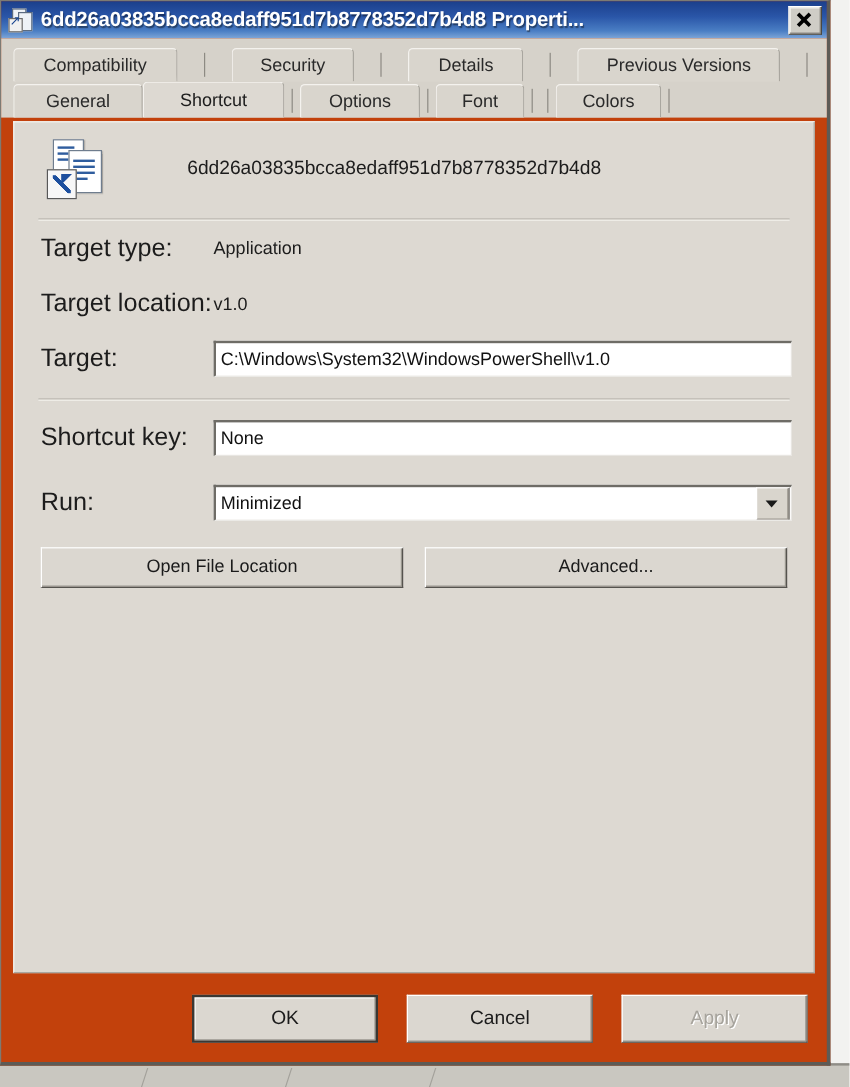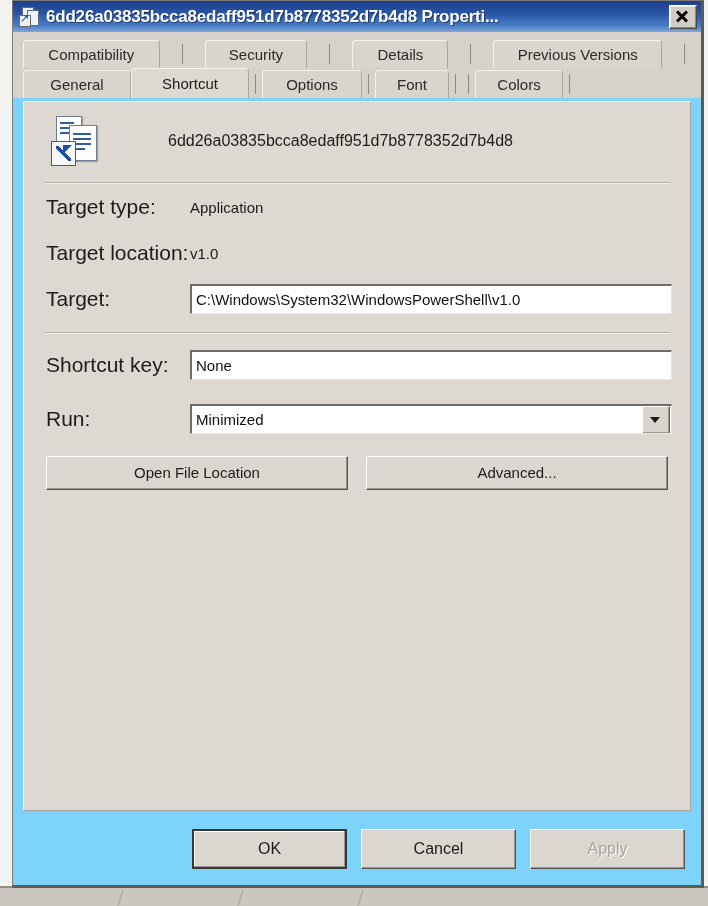--- a/index.html
+++ b/index.html
@@ -34,25 +34,25 @@
     top: 2px;
     width: 1px;
     height: 16px;
     background: #a3a19a;
     transform: skewX(-18deg);
   }
 
   
   .window {
     position: absolute;
-    left: 12px;
+    left: 0;
     top: 0px;
     width: 692px;
     height: 888px;
-    background: #7dd3fc;
+    background: #c2410c;
     border: 1px solid #7d7a73;
     border-right: 3px solid #5d5b56;
     border-bottom: 3px solid #5d5b56;
     box-sizing: border-box;
   }
 
   
   .titlebar {
     position: relative;
     height: 31px;
@@ -343,21 +343,21 @@
   
   .footer {
     position: absolute;
     left: 10px;
     right: 10px;
     bottom: 12px;
     height: 48px;
     display: flex;
     justify-content: flex-end;
     align-items: center;
-    gap: 14px;
+    gap: 24px;
     padding-right: 6px;
     box-sizing: border-box;
   }
   .fbtn {
     width: 155px;
     height: 40px;
     line-height: 38px;
     text-align: center;
     font-size: 16px;
     color: #1b1b1b;

